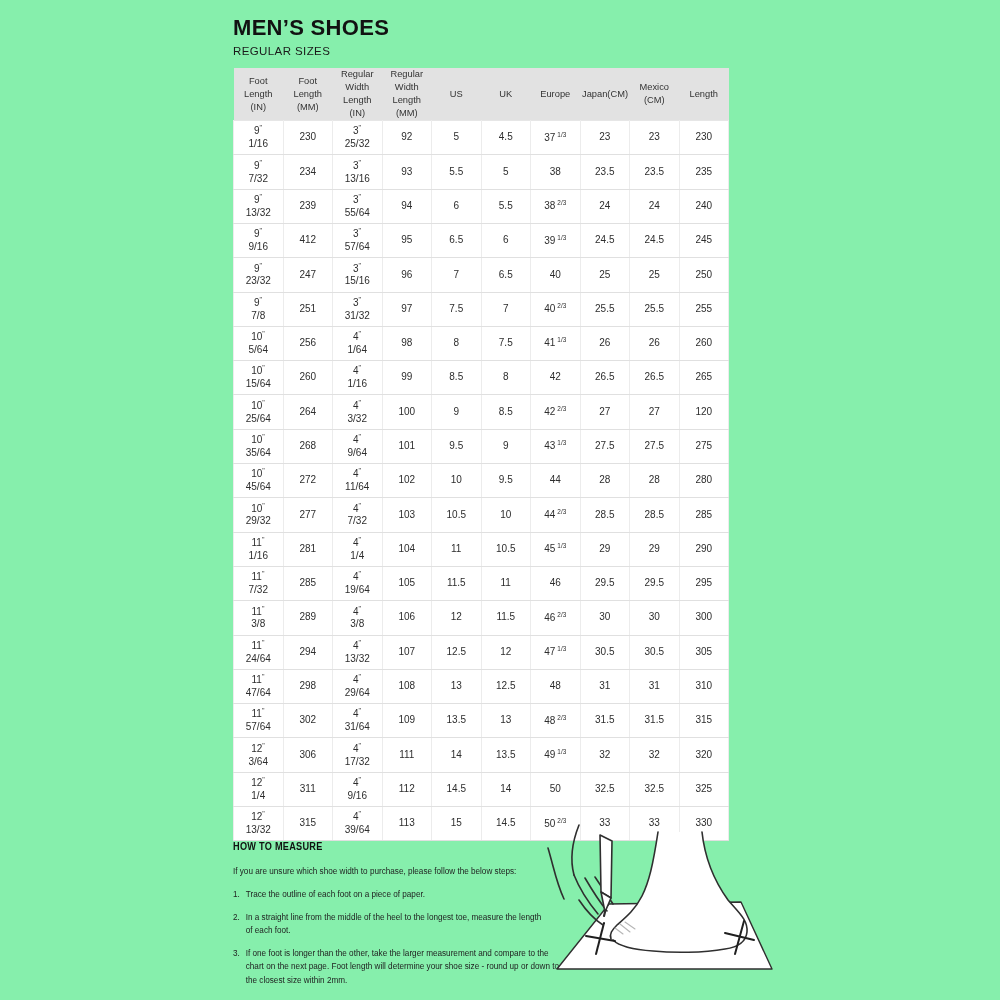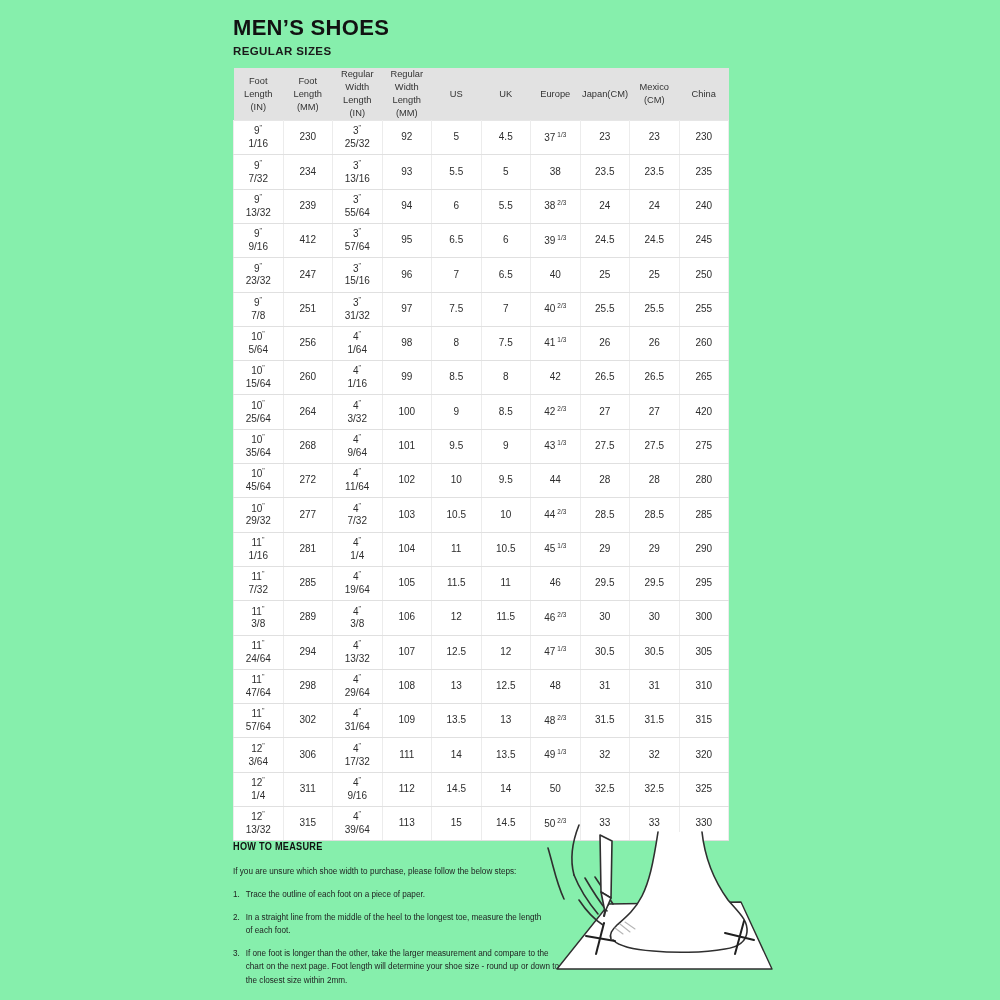--- a/index.html
+++ b/index.html
@@ -2,21 +2,21 @@
 <html><head>
 <meta charset="utf-8">
 <style>
   html,body { margin:0; padding:0; background:#ffffff; }
   body { width:1000px; height:1000px; font-family:"Liberation Sans", sans-serif; }
   .page { position:relative; width:1000px; height:1000px; overflow:hidden; background:#86efac; }
 
   
   .masthead { position:absolute; left:233px; top:16px; }
   .title { font-size:22px; font-weight:700; letter-spacing:0.3px; color:#121212; line-height:1.1; }
-  .subtitle { font-size:11.5px; font-weight:700; letter-spacing:0.4px; color:#1a1a1a; margin-top:5px; }
+  .subtitle { font-size:11.5px; font-weight:400; letter-spacing:0.4px; color:#1a1a1a; margin-top:5px; }
 
   
   table.size-table { position:absolute; left:233px; top:68px; width:496px;
     border-collapse:collapse; table-layout:fixed; }
   .size-table thead th { background:#e2e2e2; height:44px; padding:0 2px;
     font-size:9.3px; font-weight:400; color:#333; text-align:center; vertical-align:middle;
     white-space:pre-line; line-height:1.4; }
   .size-table tbody td { height:33.3px; padding:0 1px;
     font-size:10px; color:#2d2d2d; text-align:center; vertical-align:middle; line-height:1.28;
     border-bottom:1px solid #e0e0e0; border-right:1px solid #ececec; background:#fff; }
@@ -58,21 +58,21 @@
 (MM)</th>
           <th>Regular Width
 Length (IN)</th>
           <th>Regular Width
 Length (MM)</th>
           <th>US</th>
           <th>UK</th>
           <th>Europe</th>
           <th>Japan(CM)</th>
           <th>Mexico (CM)</th>
-          <th>China</th>
+          <th>Length</th>
         </tr>
     </thead>
     <tbody>
         <tr>
           <td>
             <span class="cellline">9<span class="inch">"</span></span>
             <span class="cellline">1/16</span>
           </td>
           <td>230</td>
           <td>
@@ -222,21 +222,21 @@
           <td>
             <span class="cellline">4<span class="inch">"</span></span>
             <span class="cellline">3/32</span>
           </td>
           <td>100</td>
           <td>9</td>
           <td>8.5</td>
           <td>42<sup class="frac">2/3</sup></td>
           <td>27</td>
           <td>27</td>
-          <td>420</td>
+          <td>120</td>
         </tr>
         <tr>
           <td>
             <span class="cellline">10<span class="inch">"</span></span>
             <span class="cellline">35/64</span>
           </td>
           <td>268</td>
           <td>
             <span class="cellline">4<span class="inch">"</span></span>
             <span class="cellline">9/64</span>

